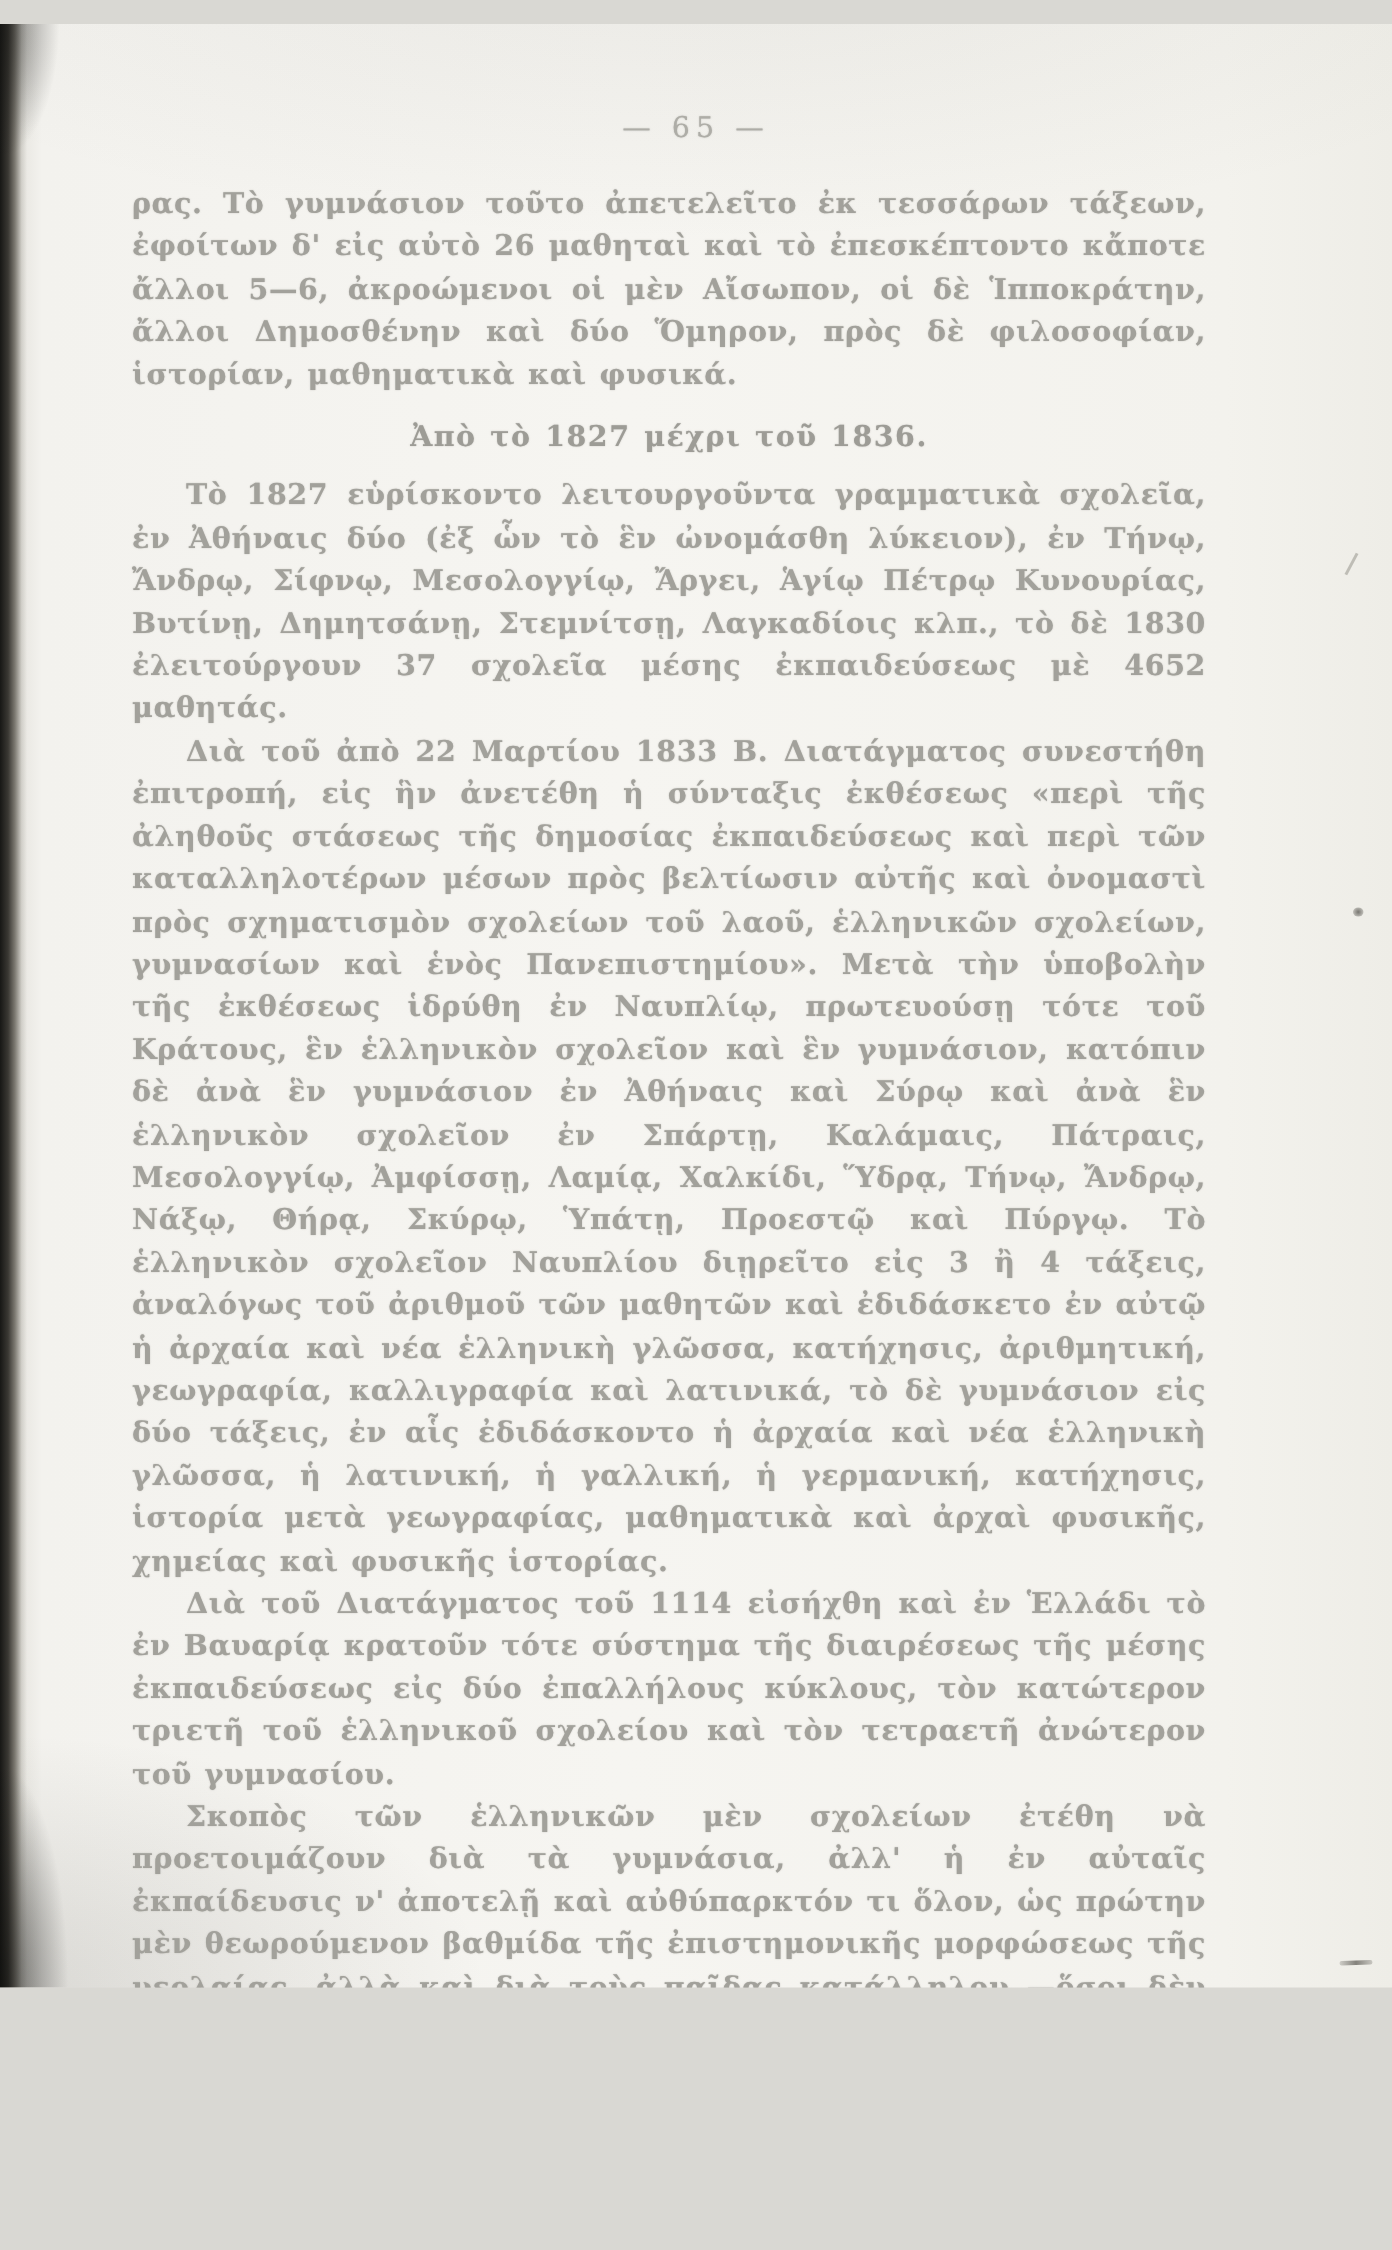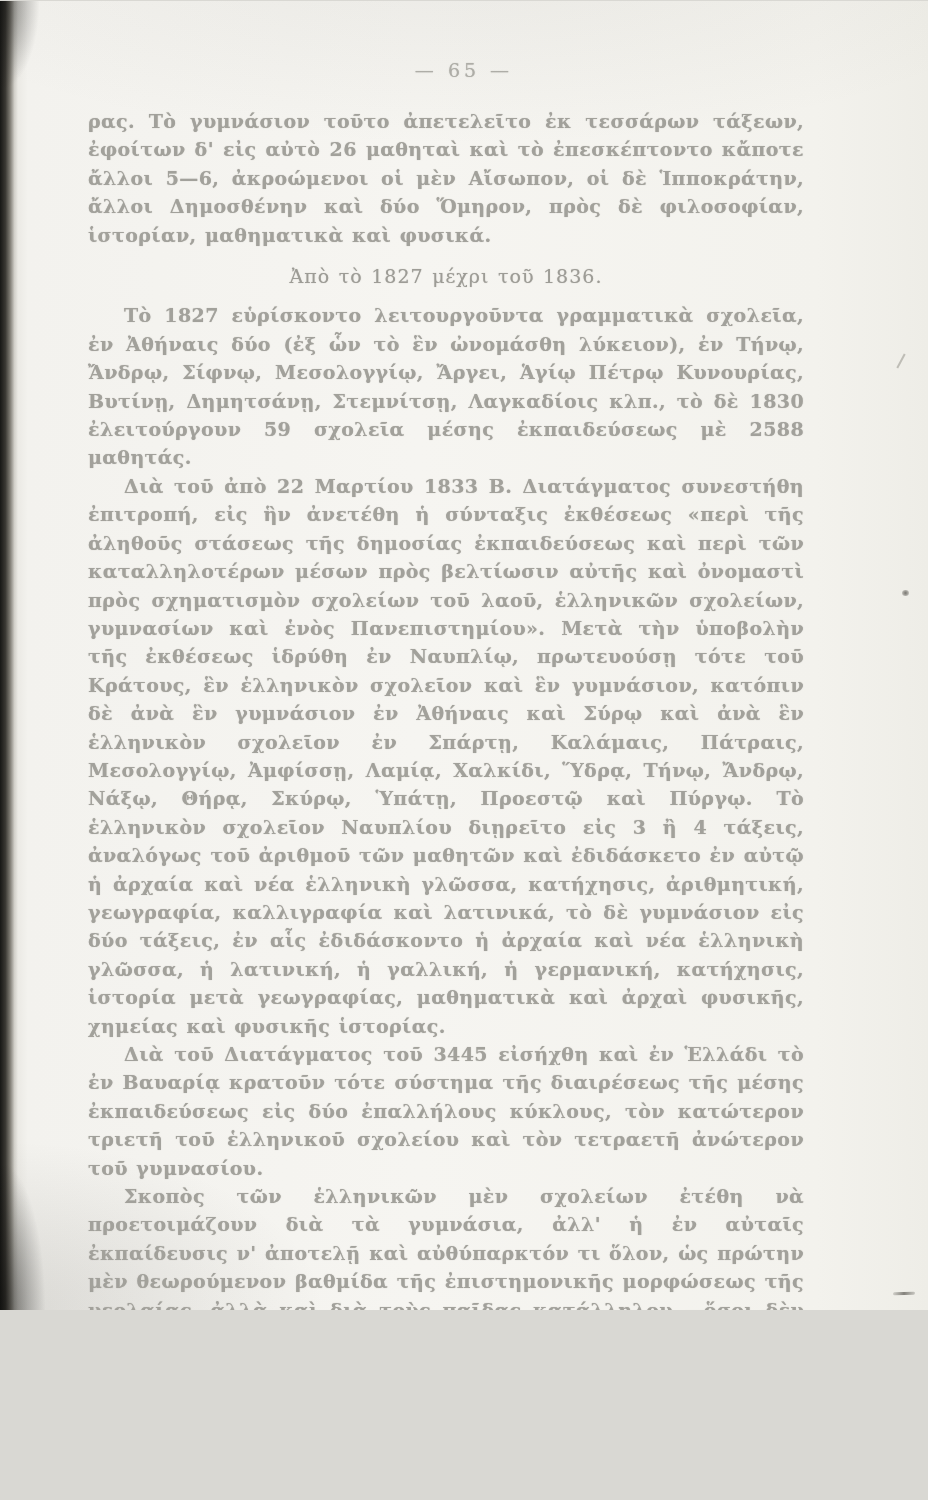--- a/index.html
+++ b/index.html
@@ -4,21 +4,21 @@
 <style>
   html, body {
     margin: 0;
     padding: 0;
     background: #d9d8d3;
   }
   .page {
     position: relative;
     width: 928px;
     height: 1309px;
-    margin: 1px auto;
+    margin: 16px auto;
     overflow: hidden;
     background:
       radial-gradient(ellipse 900px 300px at 50% -5%, rgba(120,118,110,0.10), transparent 70%),
       radial-gradient(ellipse 500px 260px at 0% 100%, rgba(60,58,52,0.14), transparent 65%),
       linear-gradient(to right, #dcdad3 0%, #f3f2ee 3%, #f6f5f1 45%, #f3f2ed 88%, #eeede7 100%);
     font-family: "DejaVu Serif", "Liberation Serif", serif;
     color: #a2a19b;
   }
   
   .binding {
@@ -68,21 +68,21 @@
     margin: 0;
     font-weight: bold;
   }
   .text-block p.indent {
     text-indent: 36px;
   }
   .section-heading {
     margin: 13px 0 11px 0;
     text-align: center;
     font-size: 19px;
-    font-weight: normal;
+    font-weight: bold;
     letter-spacing: 1px;
     color: #9d9c96;
   }
   
   .pencil-dash {
     position: absolute;
     height: 3px;
     border-radius: 2px;
     background: linear-gradient(to right, rgba(110,108,102,0.25), rgba(96,94,88,0.75), rgba(110,108,102,0.3));
     transform: rotate(-2deg);
@@ -111,26 +111,26 @@
   <div class="binding-top"></div>
   <div class="binding-bottom"></div>
 
   <div class="page-number">— 65 —</div>
 
   <div class="text-block">
     <p>ρας. Τὸ γυμνάσιον τοῦτο ἀπετελεῖτο ἐκ τεσσάρων τάξεων, ἐφοίτων δ' εἰς αὐτὸ 26 μαθηταὶ καὶ τὸ ἐπεσκέπτοντο κἄποτε ἄλλοι 5—6, ἀκροώμενοι οἱ μὲν Αἴσωπον, οἱ δὲ Ἱπποκράτην, ἄλλοι Δημοσθένην καὶ δύο Ὅμηρον, πρὸς δὲ φιλοσοφίαν, ἱστορίαν, μαθηματικὰ καὶ φυσικά.</p>
 
     <h2 class="section-heading">Ἀπὸ τὸ 1827 μέχρι τοῦ 1836.</h2>
 
-    <p class="indent">Τὸ 1827 εὑρίσκοντο λειτουργοῦντα γραμματικὰ σχολεῖα, ἐν Ἀθήναις δύο (ἐξ ὧν τὸ ἓν ὠνομάσθη λύκειον), ἐν Τήνῳ, Ἄνδρῳ, Σίφνῳ, Μεσολογγίῳ, Ἄργει, Ἁγίῳ Πέτρῳ Κυνουρίας, Βυτίνῃ, Δημητσάνῃ, Στεμνίτσῃ, Λαγκαδίοις κλπ., τὸ δὲ 1830 ἐλειτούργουν 59 σχολεῖα μέσης ἐκπαιδεύσεως μὲ 2588 μαθητάς.</p>
+    <p class="indent">Τὸ 1827 εὑρίσκοντο λειτουργοῦντα γραμματικὰ σχολεῖα, ἐν Ἀθήναις δύο (ἐξ ὧν τὸ ἓν ὠνομάσθη λύκειον), ἐν Τήνῳ, Ἄνδρῳ, Σίφνῳ, Μεσολογγίῳ, Ἄργει, Ἁγίῳ Πέτρῳ Κυνουρίας, Βυτίνῃ, Δημητσάνῃ, Στεμνίτσῃ, Λαγκαδίοις κλπ., τὸ δὲ 1830 ἐλειτούργουν 37 σχολεῖα μέσης ἐκπαιδεύσεως μὲ 4652 μαθητάς.</p>
 
     <p class="indent">Διὰ τοῦ ἀπὸ 22 Μαρτίου 1833 Β. Διατάγματος συνεστήθη ἐπιτροπή, εἰς ἣν ἀνετέθη ἡ σύνταξις ἐκθέσεως «περὶ τῆς ἀληθοῦς στάσεως τῆς δημοσίας ἐκπαιδεύσεως καὶ περὶ τῶν καταλληλοτέρων μέσων πρὸς βελτίωσιν αὐτῆς καὶ ὀνομαστὶ πρὸς σχηματισμὸν σχολείων τοῦ λαοῦ, ἑλληνικῶν σχολείων, γυμνασίων καὶ ἑνὸς Πανεπιστημίου». Μετὰ τὴν ὑποβολὴν τῆς ἐκθέσεως ἱδρύθη ἐν Ναυπλίῳ, πρωτευούσῃ τότε τοῦ Κράτους, ἓν ἑλληνικὸν σχολεῖον καὶ ἓν γυμνάσιον, κατόπιν δὲ ἀνὰ ἓν γυμνάσιον ἐν Ἀθήναις καὶ Σύρῳ καὶ ἀνὰ ἓν ἑλληνικὸν σχολεῖον ἐν Σπάρτῃ, Καλάμαις, Πάτραις, Μεσολογγίῳ, Ἀμφίσσῃ, Λαμίᾳ, Χαλκίδι, Ὕδρᾳ, Τήνῳ, Ἄνδρῳ, Νάξῳ, Θήρᾳ, Σκύρῳ, Ὑπάτῃ, Προεστῷ καὶ Πύργῳ. Τὸ ἑλληνικὸν σχολεῖον Ναυπλίου διῃρεῖτο εἰς 3 ἢ 4 τάξεις, ἀναλόγως τοῦ ἀριθμοῦ τῶν μαθητῶν καὶ ἐδιδάσκετο ἐν αὐτῷ ἡ ἀρχαία καὶ νέα ἑλληνικὴ γλῶσσα, κατήχησις, ἀριθμητική, γεωγραφία, καλλιγραφία καὶ λατινικά, τὸ δὲ γυμνάσιον εἰς δύο τάξεις, ἐν αἷς ἐδιδάσκοντο ἡ ἀρχαία καὶ νέα ἑλληνικὴ γλῶσσα, ἡ λατινική, ἡ γαλλική, ἡ γερμανική, κατήχησις, ἱστορία μετὰ γεωγραφίας, μαθηματικὰ καὶ ἀρχαὶ φυσικῆς, χημείας καὶ φυσικῆς ἱστορίας.</p>
 
 
-    <p class="indent">Διὰ τοῦ Διατάγματος τοῦ 3445 εἰσήχθη καὶ ἐν Ἑλλάδι τὸ ἐν Βαυαρίᾳ κρατοῦν τότε σύστημα τῆς διαιρέσεως τῆς μέσης ἐκπαιδεύσεως εἰς δύο ἐπαλλήλους κύκλους, τὸν κατώτερον τριετῆ τοῦ ἑλληνικοῦ σχολείου καὶ τὸν τετραετῆ ἀνώτερον τοῦ γυμνασίου.</p>
+    <p class="indent">Διὰ τοῦ Διατάγματος τοῦ 1114 εἰσήχθη καὶ ἐν Ἑλλάδι τὸ ἐν Βαυαρίᾳ κρατοῦν τότε σύστημα τῆς διαιρέσεως τῆς μέσης ἐκπαιδεύσεως εἰς δύο ἐπαλλήλους κύκλους, τὸν κατώτερον τριετῆ τοῦ ἑλληνικοῦ σχολείου καὶ τὸν τετραετῆ ἀνώτερον τοῦ γυμνασίου.</p>
 
     <p class="indent">Σκοπὸς τῶν ἑλληνικῶν μὲν σχολείων ἐτέθη νὰ προετοιμάζουν διὰ τὰ γυμνάσια, ἀλλ' ἡ ἐν αὐταῖς ἐκπαίδευσις ν' ἀποτελῇ καὶ αὐθύπαρκτόν τι ὅλον, ὡς πρώτην μὲν θεωρούμενον βαθμίδα τῆς ἐπιστημονικῆς μορφώσεως τῆς νεολαίας, ἀλλὰ καὶ διὰ τοὺς παῖδας κατάλληλον —ὅσοι δὲν θέλουν μεταβῆ εἰς τὰ γυμνάσια— τῶν δὲ γυμνασίων ἡ περαιτέρω ἀνάπτυξις τῆς εἰς</p>
   </div>
 
   <div class="pencil-dot" style="left:902px; top:589px;"></div>
   <div class="faint-slash" style="left:900px; top:352px;"></div>
   <div class="pencil-dash" style="left:893px; top:1291px; width:22px;"></div>
   <div class="pencil-dash" style="left:897px; top:1321px; width:20px;"></div>
   <div class="pencil-dash" style="left:899px; top:1351px; width:18px;"></div>
   <div class="pencil-dash" style="left:894px; top:1382px; width:20px;"></div>

